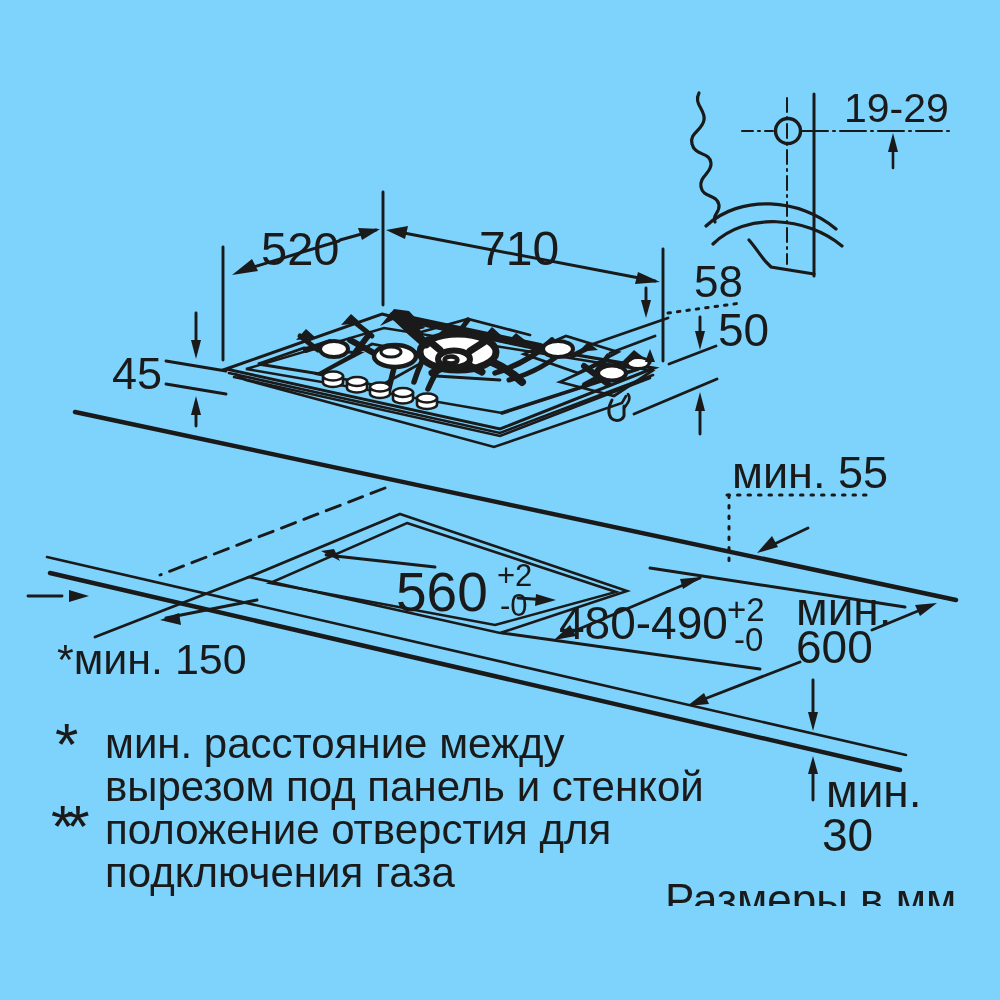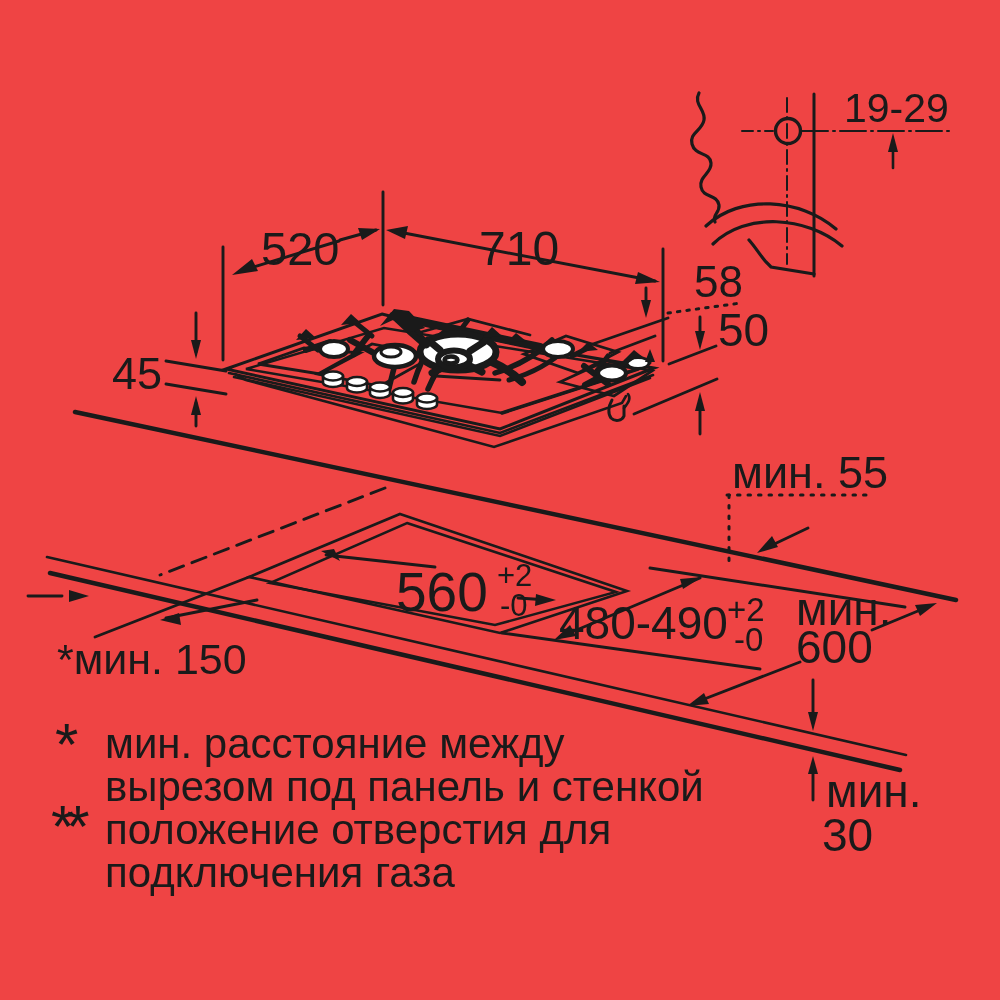--- a/index.html
+++ b/index.html
@@ -1,16 +1,16 @@
 <!DOCTYPE html>
 <html><head>
 <meta charset="utf-8">
 <style>
 html,body{margin:0;padding:0;background:#fff;}
-#page{position:relative;width:1000px;height:1000px;background:#ef4444;overflow:hidden;}
+#page{position:relative;width:1000px;height:1000px;background:#7dd3fc;overflow:hidden;}
 svg{position:absolute;left:0;top:0;filter:blur(0.45px);}
 text{font-family:"Liberation Sans",sans-serif;fill:#1a1a1a;}
 </style>
 </head>
 <body>
 <div id="page">
 <svg width="1000" height="1000" viewBox="0 0 1000 1000" fill="none" stroke-linecap="round">
 <g stroke="#1a1a1a" stroke-width="2.9">
 
 <g id="wall">
@@ -228,13 +228,16 @@
   <text x="55" y="765" font-size="60">*</text>
   <text x="105" y="758" font-size="42">мин. расстояние между</text>
   <text x="105" y="801" font-size="42">вырезом под панель и стенкой</text>
   <text x="51" y="847" font-size="60" letter-spacing="-8">**</text>
   <text x="105" y="844" font-size="42">положение отверстия для</text>
   <text x="105" y="887" font-size="42">подключения газа</text>
 </g>
 </g>
 </svg>
 
+<div style="position:absolute;left:665px;top:884px;width:300px;height:22px;overflow:hidden;">
+  <span style="font-family:'Liberation Sans',sans-serif;font-size:44px;color:#1a1a1a;line-height:32px;display:block;filter:blur(0.45px);">Размеры в мм</span>
 </div>
+</div>
 
 </body></html>

